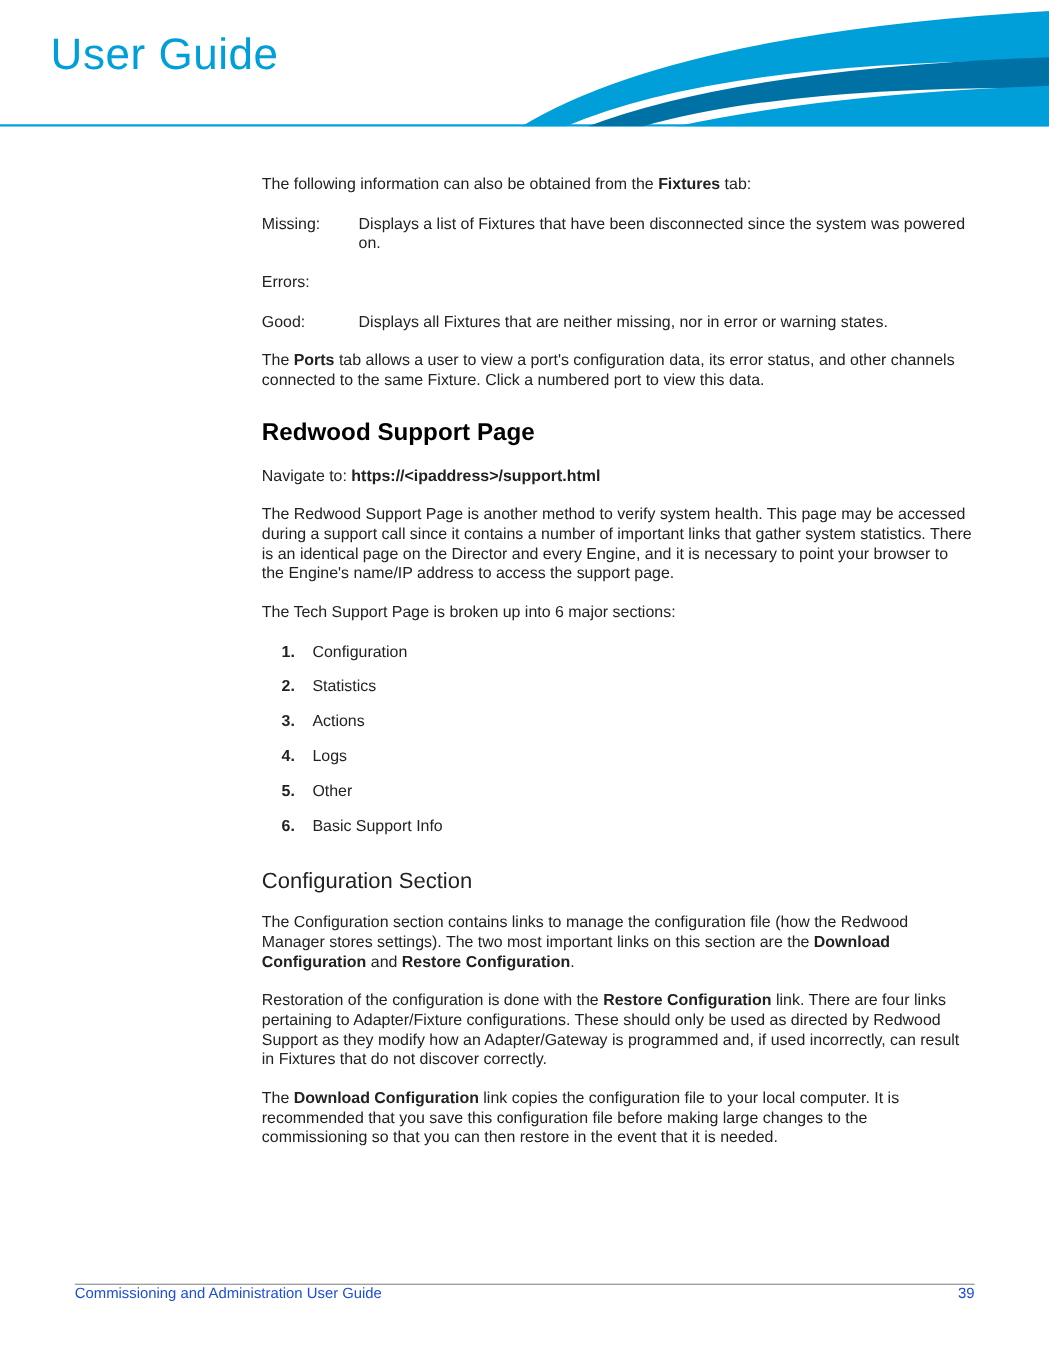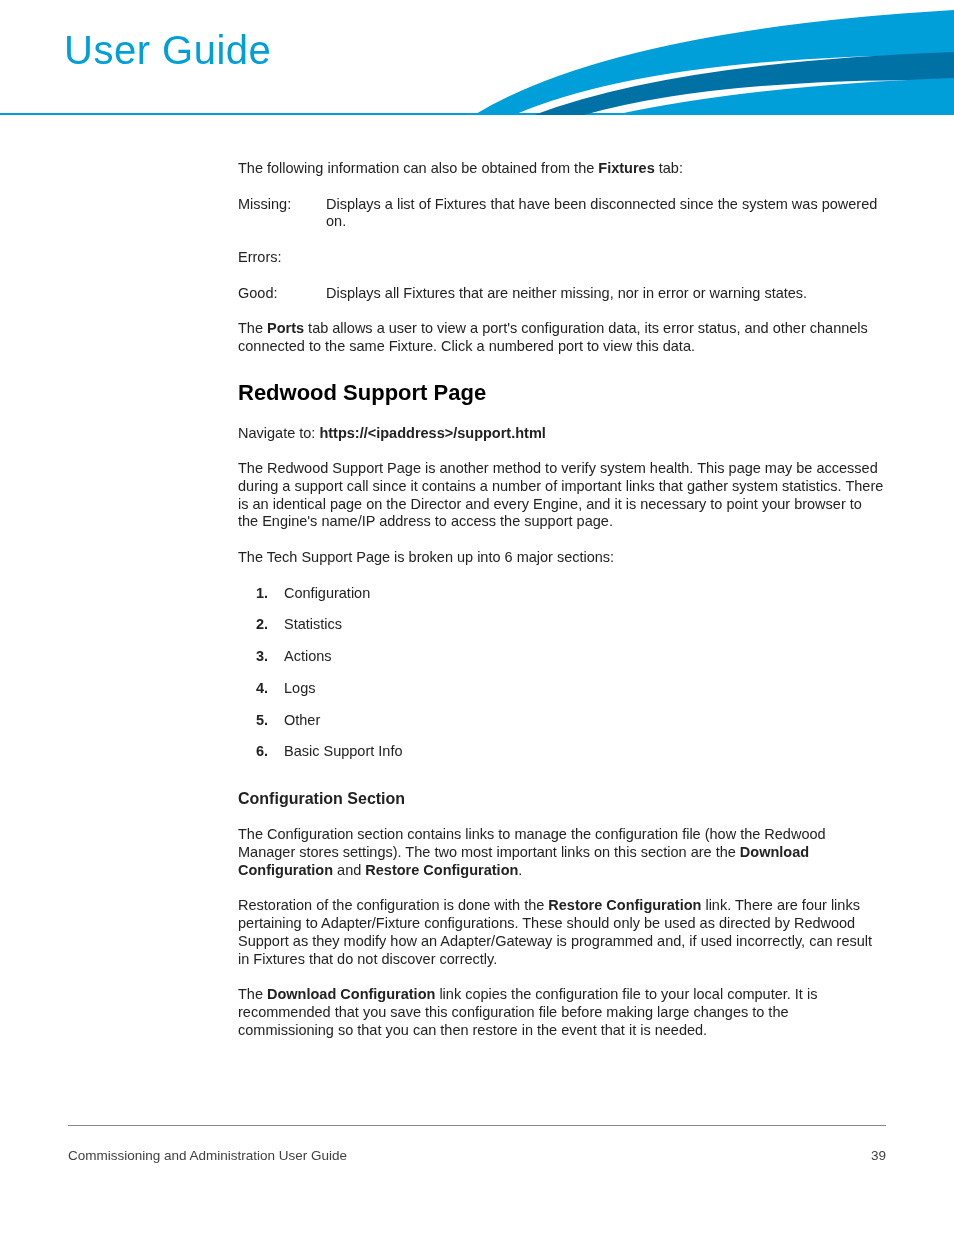--- a/index.html
+++ b/index.html
@@ -12,21 +12,21 @@
     position: relative;
     overflow: hidden;
   }
   .header {
     position: relative;
     height: 115px;
     border-bottom: 2px solid #009fda;
   }
   .header-title {
     position: absolute;
-    left: 64px;
+    left: 46px;
     top: 28px;
     font-size: 40px;
     font-weight: 300;
     color: #009fda;
     letter-spacing: 0.5px;
     font-family: "Helvetica Neue", Arial, sans-serif;
   }
   .swoosh {
     position: absolute;
     top: 0;
@@ -54,36 +54,36 @@
     margin: 24px 0 18px 0;
     color: #000000;
   }
 
   .ol { margin: 0 0 18px 18px; }
   .ol-item { display: flex; margin-bottom: 14px; }
   .ol-num { width: 28px; font-weight: 700; }
   .ol-text { }
 
   .sub-heading {
-    font-weight: 700;
+    font-weight: 400;
     margin: 28px 0 18px 0;
-    font-size: 16px;
+    font-size: 20px;
   }
 
   .footer {
     position: absolute;
-    bottom: 72px;
+    bottom: 52px;
     left: 68px;
     right: 68px;
     border-top: 1px solid #888;
-    padding-top: 22px;
+    padding-top: 0;
     display: flex;
     justify-content: space-between;
     font-size: 13.5px;
-    color: #404040;
+    color: #1d4ed8;
   }
 </style>
 </head>
 <body>
 
 <div class="header">
   <div class="header-title">User Guide</div>
   <svg class="swoosh" viewBox="0 0 480 115" preserveAspectRatio="none">
     <path d="M 0 115 Q 140 30 480 10 L 480 55 Q 180 55 40 115 Z" fill="#009fda"></path>
     <path d="M 60 115 Q 200 62 480 52 L 480 80 Q 240 78 110 115 Z" fill="#0071a5"></path>

